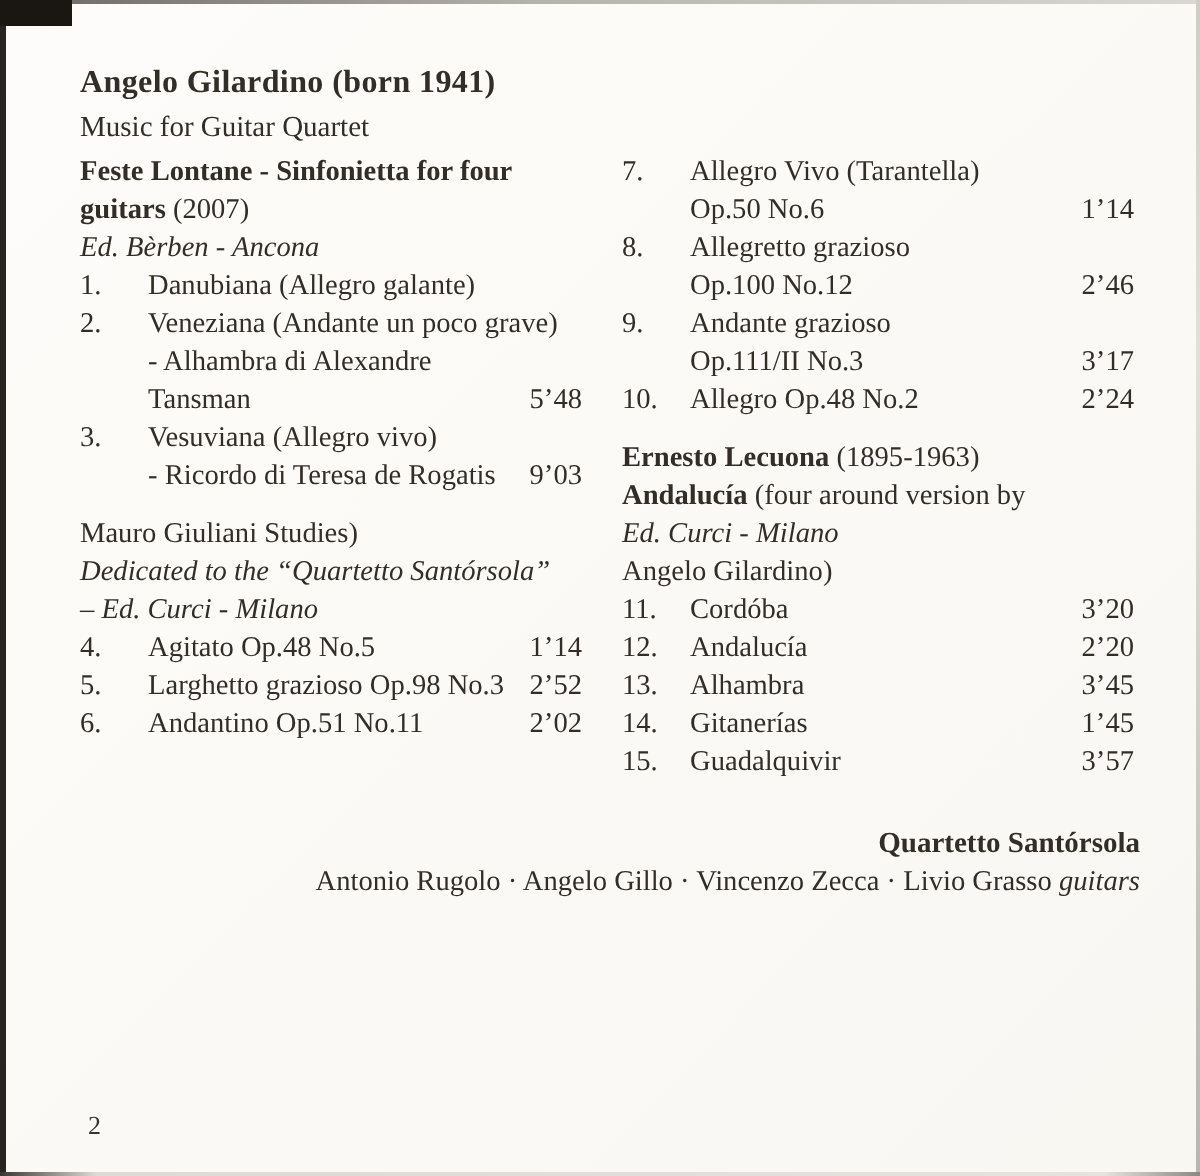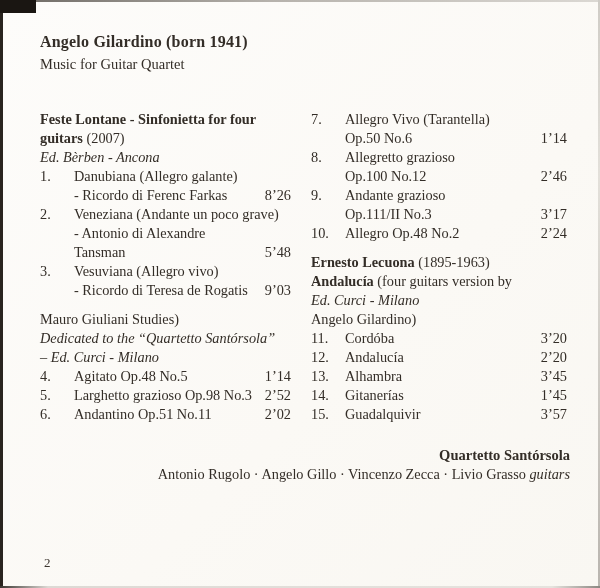--- a/index.html
+++ b/index.html
@@ -18,21 +18,21 @@
   .edge-bottom { position:absolute; bottom:0; left:0; right:0; height:2px;
                  background:linear-gradient(to right,#3a3631,#ddd9d4 8%,#e6e3de 92%,#8b8781); }
   .edge-right  { position:absolute; right:0; top:0; width:2px; height:100%;
                  background:linear-gradient(to bottom,#cfccc6,#e3e0da 30%,#b9b5af); }
 
   .content { position:absolute; left:40px; top:30px; width:530px; }
 
   .title    { font-size:16px; font-weight:bold; letter-spacing:.2px; line-height:23px; }
   .subtitle { font-size:14.5px; font-weight:normal; line-height:19px; margin-top:2px; }
 
-  .cols { display:flex; margin-top:36px; }
+  .cols { display:flex; margin-top:3px; }
   .col-left  { width:251px; flex:none; }
   .col-right { width:256px; flex:none; margin-left:20px; }
 
   .line  { font-size:14.3px; line-height:19px; white-space:nowrap; }
   .fx    { display:flex; }
   .num   { display:inline-block; width:34px; flex:none; }
   .fx .num { display:block; }
   .cont  { padding-left:34px; }
   .time  { margin-left:auto; padding-left:4px; }
   .b     { font-weight:bold; }
@@ -64,29 +64,25 @@
     <div class="col-left">
       <div class="line b">Feste Lontane - Sinfonietta for four</div>
       <div class="line"><span class="b">guitars</span><span> (2007)</span></div>
       <div class="line i">Ed. Bèrben - Ancona</div>
 
       <div class="line fx">
         <span class="num">1.</span>
         <span>Danubiana (Allegro galante)</span>
       </div>
       <div class="line fx">
-        <span class="cont">- Ricordo di Ferenc Farkas</span>
-        <span class="time">8’26</span>
-      </div>
-      <div class="line fx">
         <span class="num">2.</span>
         <span>Veneziana (Andante un poco grave)</span>
       </div>
       <div class="line fx">
-        <span class="cont">- Antonio di Alexandre</span>
+        <span class="cont">- Alhambra di Alexandre</span>
       </div>
       <div class="line fx">
         <span class="cont">Tansman</span>
         <span class="time">5’48</span>
       </div>
       <div class="line fx">
         <span class="num">3.</span>
         <span>Vesuviana (Allegro vivo)</span>
       </div>
       <div class="line fx">
@@ -144,21 +140,21 @@
       </div>
       <div class="line fx">
         <span class="num">10.</span>
         <span>Allegro Op.48 No.2</span>
         <span class="time">2’24</span>
       </div>
 
       <div class="gap"></div>
 
       <div class="line"><span class="b">Ernesto Lecuona</span><span> (1895-1963)</span></div>
-      <div class="line"><span class="b">Andalucía</span><span> (four guitars version by</span></div>
+      <div class="line"><span class="b">Andalucía</span><span> (four around version by</span></div>
       <div class="line i">Ed. Curci - Milano</div>
       <div class="line">Angelo Gilardino)</div>
 
       <div class="line fx">
         <span class="num">11.</span>
         <span>Cordóba</span>
         <span class="time">3’20</span>
       </div>
       <div class="line fx">
         <span class="num">12.</span>

